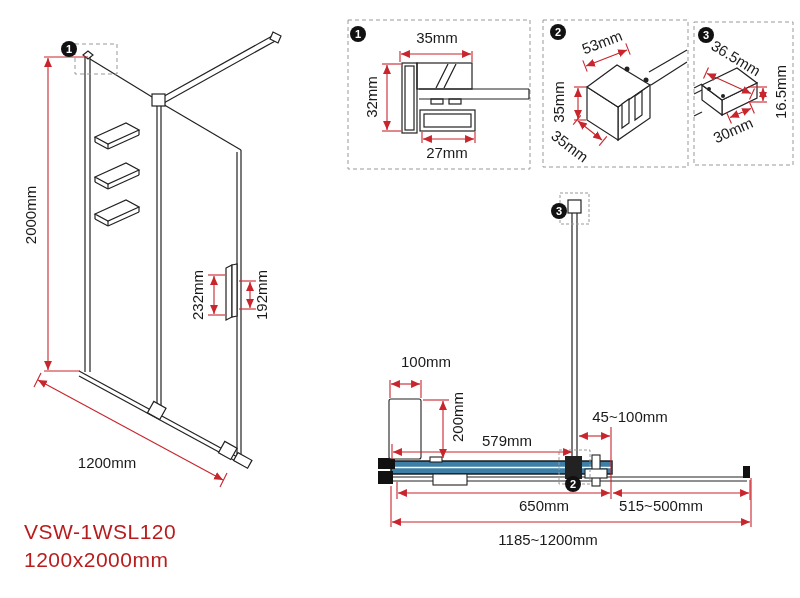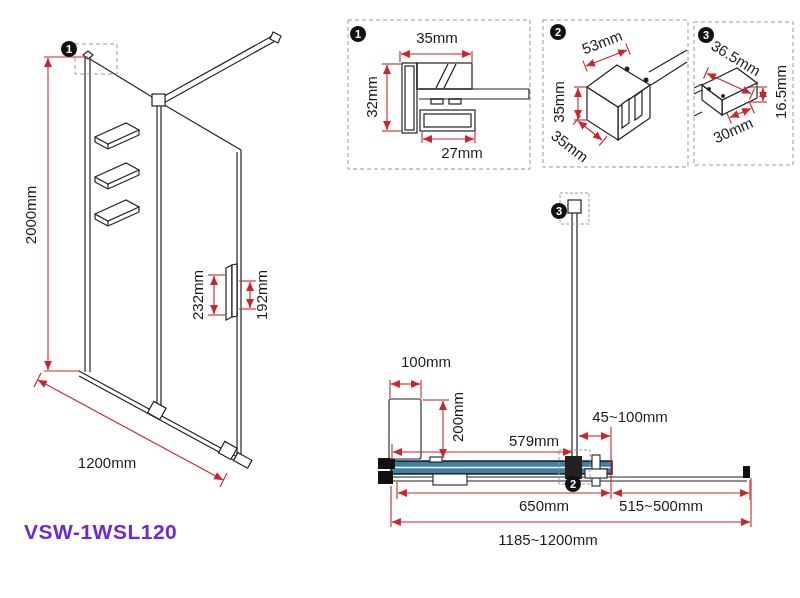--- a/index.html
+++ b/index.html
@@ -9,21 +9,21 @@
   .lbl{position:absolute;transform:translate(-50%,-50%);font-size:15px;color:#1a1a1a;
        white-space:nowrap;}
   .r90 {transform:translate(-50%,-50%) rotate(-90deg);}
   .rm21{transform:translate(-50%,-50%) rotate(-21deg);}
   .rm24{transform:translate(-50%,-50%) rotate(-24deg);}
   .rp31{transform:translate(-50%,-50%) rotate(31deg);}
   .rp37{transform:translate(-50%,-50%) rotate(37deg);}
   .mk{position:absolute;width:16px;height:16px;border-radius:50%;background:#111;color:#fff;
       font-weight:bold;font-size:11px;line-height:16px;text-align:center;
       transform:translate(-50%,-50%);}
-  .title{position:absolute;left:24px;font-weight:bold;font-size:21px;color:#6d28d9;
+  .title{position:absolute;left:24px;font-weight:normal;font-size:21px;color:#b91c1c;
          letter-spacing:.5px;}
 </style>
 </head>
 <body>
 
 <div class="canvas">
 
 <svg width="800" height="598" viewBox="0 0 800 598">
   <defs>
     <marker id="ae" viewBox="0 0 10 10" refX="9" refY="5" markerWidth="9" markerHeight="9" orient="auto-start-reverse">
@@ -237,40 +237,41 @@
   </g>
 </svg>
 
 <span class="lbl r90" style="left:30px;top:215px">2000mm</span>
 <span class="lbl" style="left:107px;top:462px">1200mm</span>
 <span class="lbl r90" style="left:197px;top:295px">232mm</span>
 <span class="lbl r90" style="left:261px;top:295px">192mm</span>
 
 <span class="lbl" style="left:437px;top:37px">35mm</span>
 <span class="lbl r90" style="left:371px;top:97px">32mm</span>
-<span class="lbl" style="left:462px;top:152px">27mm</span>
+<span class="lbl" style="left:447px;top:152px">27mm</span>
 
 <span class="lbl rm21" style="left:602px;top:42px">53mm</span>
 <span class="lbl r90" style="left:558px;top:102px">35mm</span>
 <span class="lbl rp37" style="left:570px;top:146px">35mm</span>
 
 <span class="lbl rp31" style="left:736px;top:58px">36.5mm</span>
 <span class="lbl r90" style="left:780px;top:92px">16.5mm</span>
 <span class="lbl rm24" style="left:733px;top:130px">30mm</span>
 
 <span class="lbl" style="left:426px;top:361px">100mm</span>
 <span class="lbl r90" style="left:457px;top:417px">200mm</span>
-<span class="lbl" style="left:534px;top:440px">579mm</span>
+<span class="lbl" style="left:507px;top:440px">579mm</span>
 <span class="lbl" style="left:630px;top:416px">45~100mm</span>
 <span class="lbl" style="left:544px;top:505px">650mm</span>
 <span class="lbl" style="left:661px;top:505px">515~500mm</span>
 <span class="lbl" style="left:548px;top:539px">1185~1200mm</span>
 
 <span class="mk" style="left:69px;top:49px">1</span>
 <span class="mk" style="left:358px;top:34px">1</span>
 <span class="mk" style="left:558px;top:32px">2</span>
 <span class="mk" style="left:706px;top:35px">3</span>
 <span class="mk" style="left:559px;top:211px">3</span>
 <span class="mk" style="left:573px;top:484px">2</span>
 
 <div class="title" style="top:520px">VSW-1WSL120</div>
+<div class="title" style="top:548px">1200x2000mm</div>
 
 </div>
 
 </body></html>

